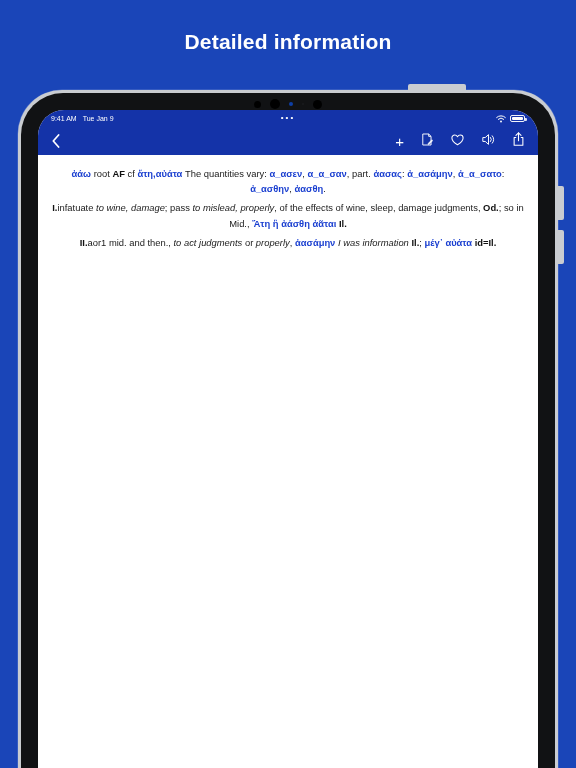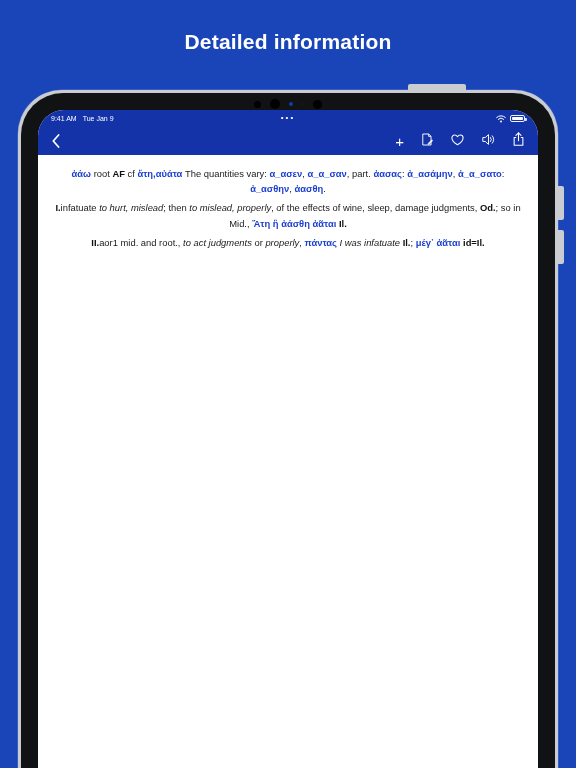--- a/index.html
+++ b/index.html
@@ -257,22 +257,22 @@
             </span>
           </span>
         </span>
       </div>
 
       <div class="content">
         <div class="entry">
 
           <p><span class="hw">ἀάω</span><span> root </span><span class="bd">AF</span><span> cf </span><span class="gk">ἄτη,αὐάτα</span><span> The quantities vary: </span><span class="gk">α_ασεν</span><span>, </span><span class="gk">α_α_σαν</span><span>, part. </span><span class="gk">ἀασας</span><span>: </span><span class="gk">ἀ_ασάμην</span><span>, </span><span class="gk">ἀ_α_σατο</span><span>: </span><span class="gk">ἀ_ασθην</span><span>, </span><span class="gk">ἀασθη</span><span>.</span></p>
 
-          <p><span class="bd">I.</span><span>infatuate </span><span class="it">to hurt, mislead</span><span>; then </span><span class="it">to mislead, properly</span><span>, of the effects of wine, sleep, damage judgments, </span><span class="bd">Od.</span><span>; so in Mid., </span><span class="gk">Ἄτη ἣ ἀάσθη ἀᾶται</span><span> </span><span class="bd">Il.</span></p>
-
-          <p><span class="bd">II.</span><span>aor1 mid. and root., </span><span class="it">to act judgments</span><span> or </span><span class="it">properly</span><span>, </span><span class="gk">πάντας</span><span> </span><span class="it">I was infatuate</span><span> </span><span class="bd">Il.</span><span>; </span><span class="gk">μέγ᾽ ἀᾶται</span><span class="bd"> id=Il.</span></p>
+          <p><span class="bd">I.</span><span>infatuate </span><span class="it">to wine, damage</span><span>; pass </span><span class="it">to mislead, properly</span><span>, of the effects of wine, sleep, damage judgments, </span><span class="bd">Od.</span><span>; so in Mid., </span><span class="gk">Ἄτη ἣ ἀάσθη ἀᾶται</span><span> </span><span class="bd">Il.</span></p>
+
+          <p><span class="bd">II.</span><span>aor1 mid. and then., </span><span class="it">to act judgments</span><span> or </span><span class="it">properly</span><span>, </span><span class="gk">ἀασάμην</span><span> </span><span class="it">I was information</span><span> </span><span class="bd">Il.</span><span>; </span><span class="gk">μέγ᾽ αὐάτα</span><span class="bd"> id=Il.</span></p>
 
         </div>
       </div>
 
     </div>
   </div>
 </div>
 
 </body></html>

